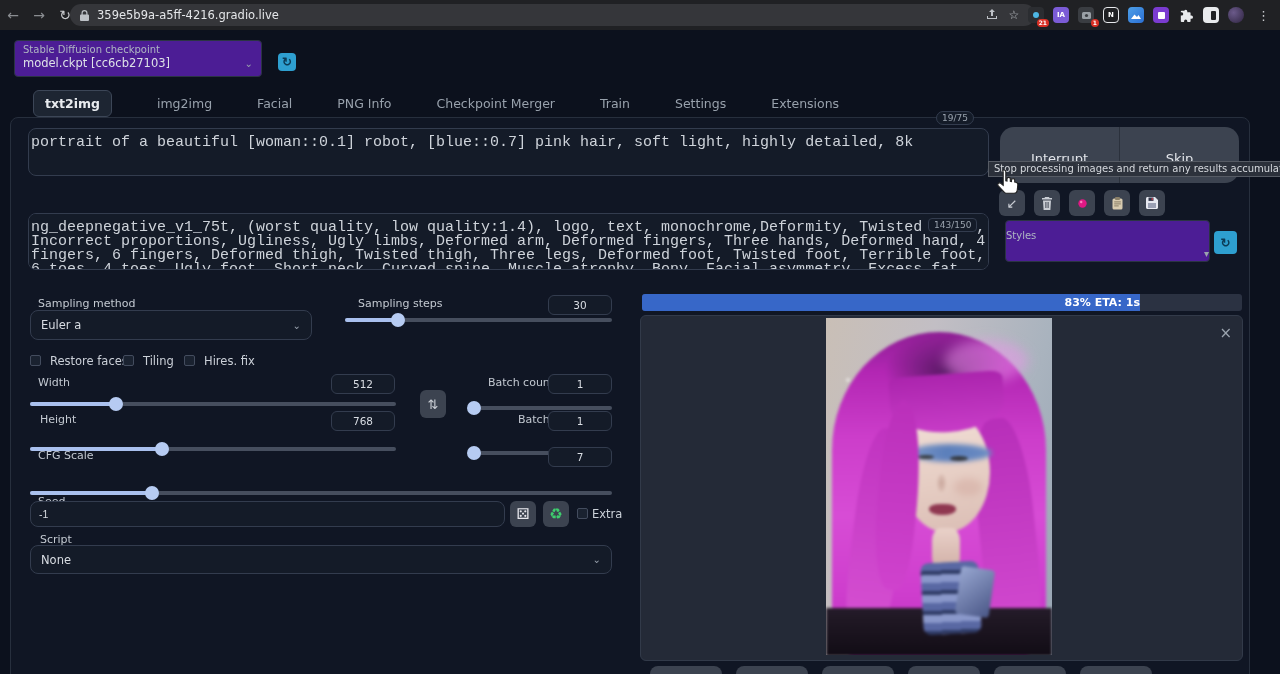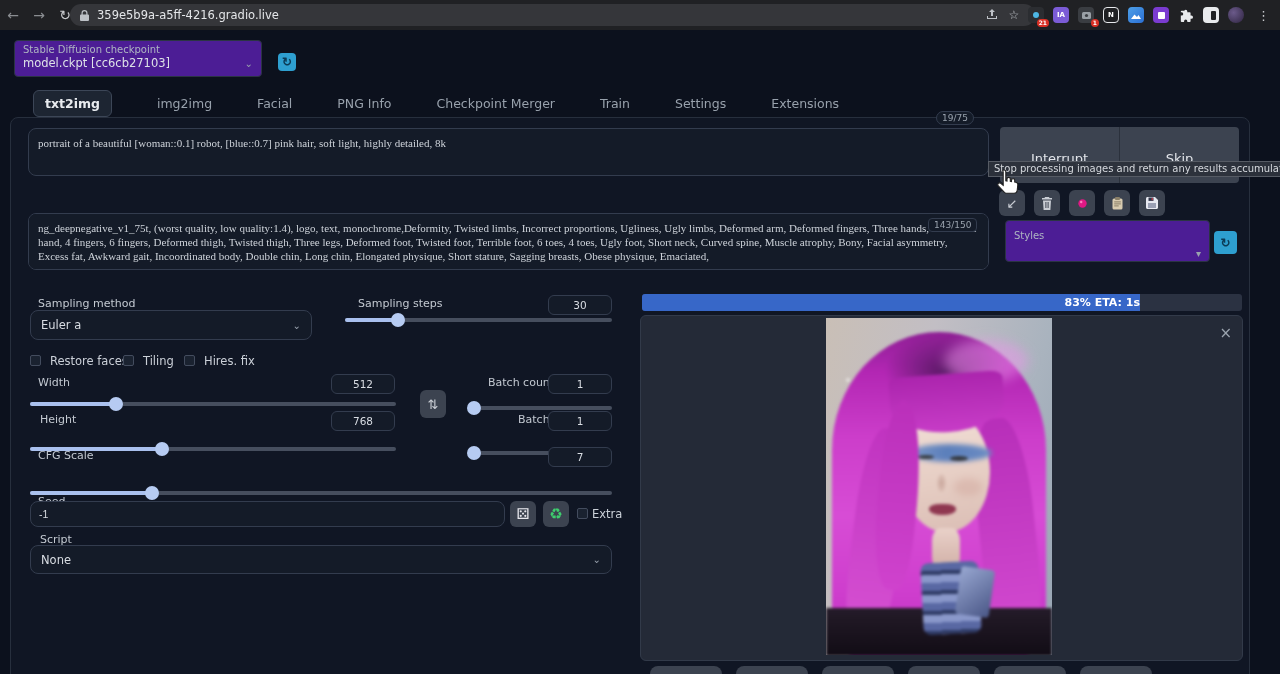--- a/index.html
+++ b/index.html
@@ -34,32 +34,32 @@
   .refresh-btn { background:#2e9fd0; border:none; border-radius:4px; color:#0b3a55; font-size:12px; font-weight:bold; display:flex; align-items:center; justify-content:center; cursor:pointer; }
 
   
   .tabs { left:14px; top:59px; height:28px; display:flex; align-items:center; }
   .tab { font-size:12.5px; color:#98a1ac; margin-right:26px; white-space:nowrap;margin-left:19px; }
   .tab.active { color:#e8ebef; background:#1d2532; border:1px solid #3c4657; border-radius:6px; padding:5px 11px; font-weight:bold; }
 
   .content { left:10px; top:87px; width:1240px; height:600px; border:1px solid #272f3d; border-radius:8px; background:#101624; }
 
   
-  textarea.prompt { resize:none; font-family:Liberation Serif, serif; font-size:11px; line-height:14px; color:#ced3da; padding:7px 9px; outline:none; }
+  textarea.prompt { resize:none; font-family:Liberation Mono, monospace; font-size:15px; line-height:14px; color:#ced3da; padding:7px 2px; outline:none; }
   .counter { background:#141b28; border:1px solid #333c4e; border-radius:4px; font-size:9px; color:#9aa3ae; padding:1px 5px; }
 
-  .dualbtn { left:1000px; top:97px; width:239px; height:56px; background:#3c4350; border-radius:4px; display:flex; overflow:hidden;text-align:right; }
+  .dualbtn { left:1000px; top:97px; width:239px; height:56px; background:#3c4350; border-radius:14px; display:flex; overflow:hidden;text-align:right; }
   .dualbtn .half { flex:1; display:flex; align-items:flex-end; justify-content:center; padding-bottom:17px; font-size:13px; color:#e2e5ea; font-weight:500; cursor:pointer; }
   .dualbtn .div { width:1px; background:#2b313c; }
 
   .tooltip { left:988px; top:131px; height:16px; background:rgba(45,50,59,.96); border:1px solid #565b64; color:#d5d8dd; font-size:10px; line-height:14px; white-space:nowrap; padding:0 5px; z-index:6; }
 
   .tool-btn { width:26px; height:26px; background:#3c4350; border:none; border-radius:6px; color:#c9cdd4; font-size:13px; display:flex; align-items:center; justify-content:center; cursor:pointer; }
 
-  .styles-block { left:1005px; top:190px; width:205px; height:42px; padding:3px 8px; }
+  .styles-block { left:1005px; top:190px; width:205px; height:42px; padding:3px 0; }
   .styles-block .val-row { display:flex; justify-content:flex-end; margin-top:5px; }
 
   
   .numbox { width:64px; height:20px; background:#141b28; border:1px solid #333c4e; border-radius:6px; font-size:10.5px; color:#d9dde3; display:flex; align-items:center; justify-content:center; }
   .slider { height:4px; background:#464e5e; border-radius:2px; position:relative; cursor:pointer; }
   .slider .fill { position:absolute; left:0; top:0; height:4px; background:#a9c0ee; border-radius:2px; }
   .slider .knob { position:absolute; top:-5px; width:14px; height:14px; border-radius:50%; background:#b6cbf2; margin-left:-7px; }
   .cb { width:11px; height:11px; background:#1a2230; border:1px solid #434c5e; border-radius:2px; display:inline-block; }
   .cb-label { font-size:11.5px; color:#cbd0d8; }
   .plabel { font-size:11px; color:#c3c9d1; }

